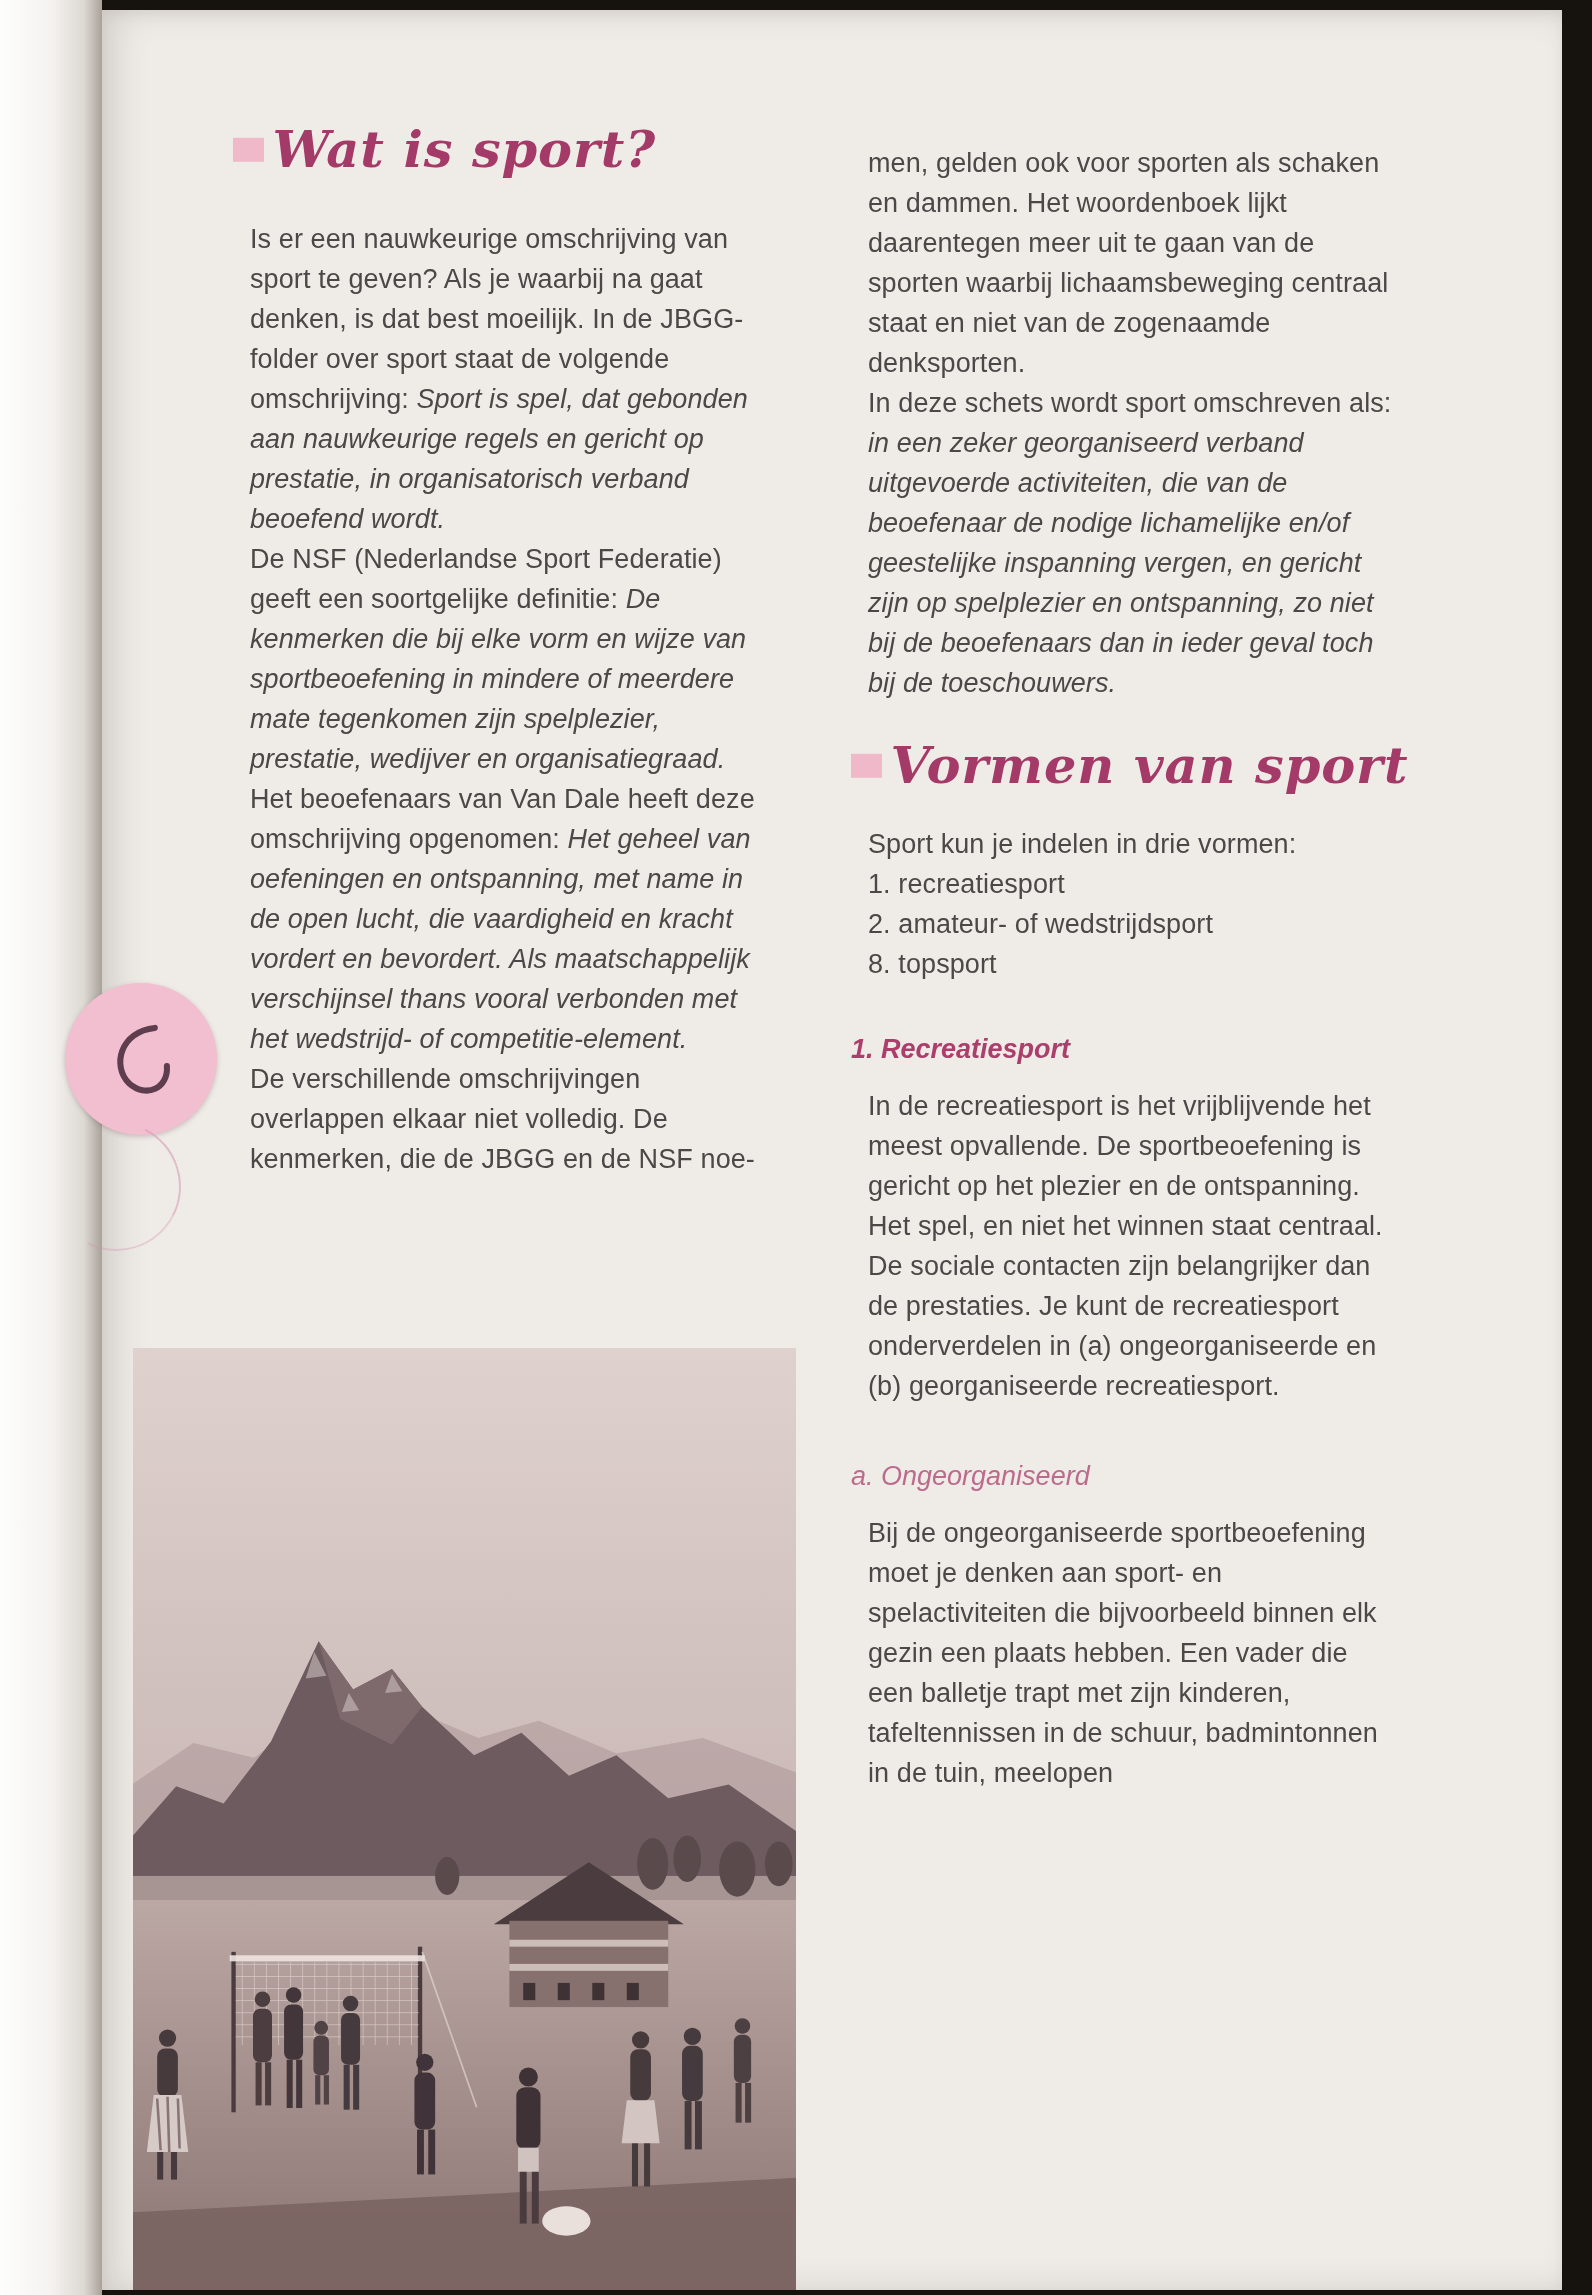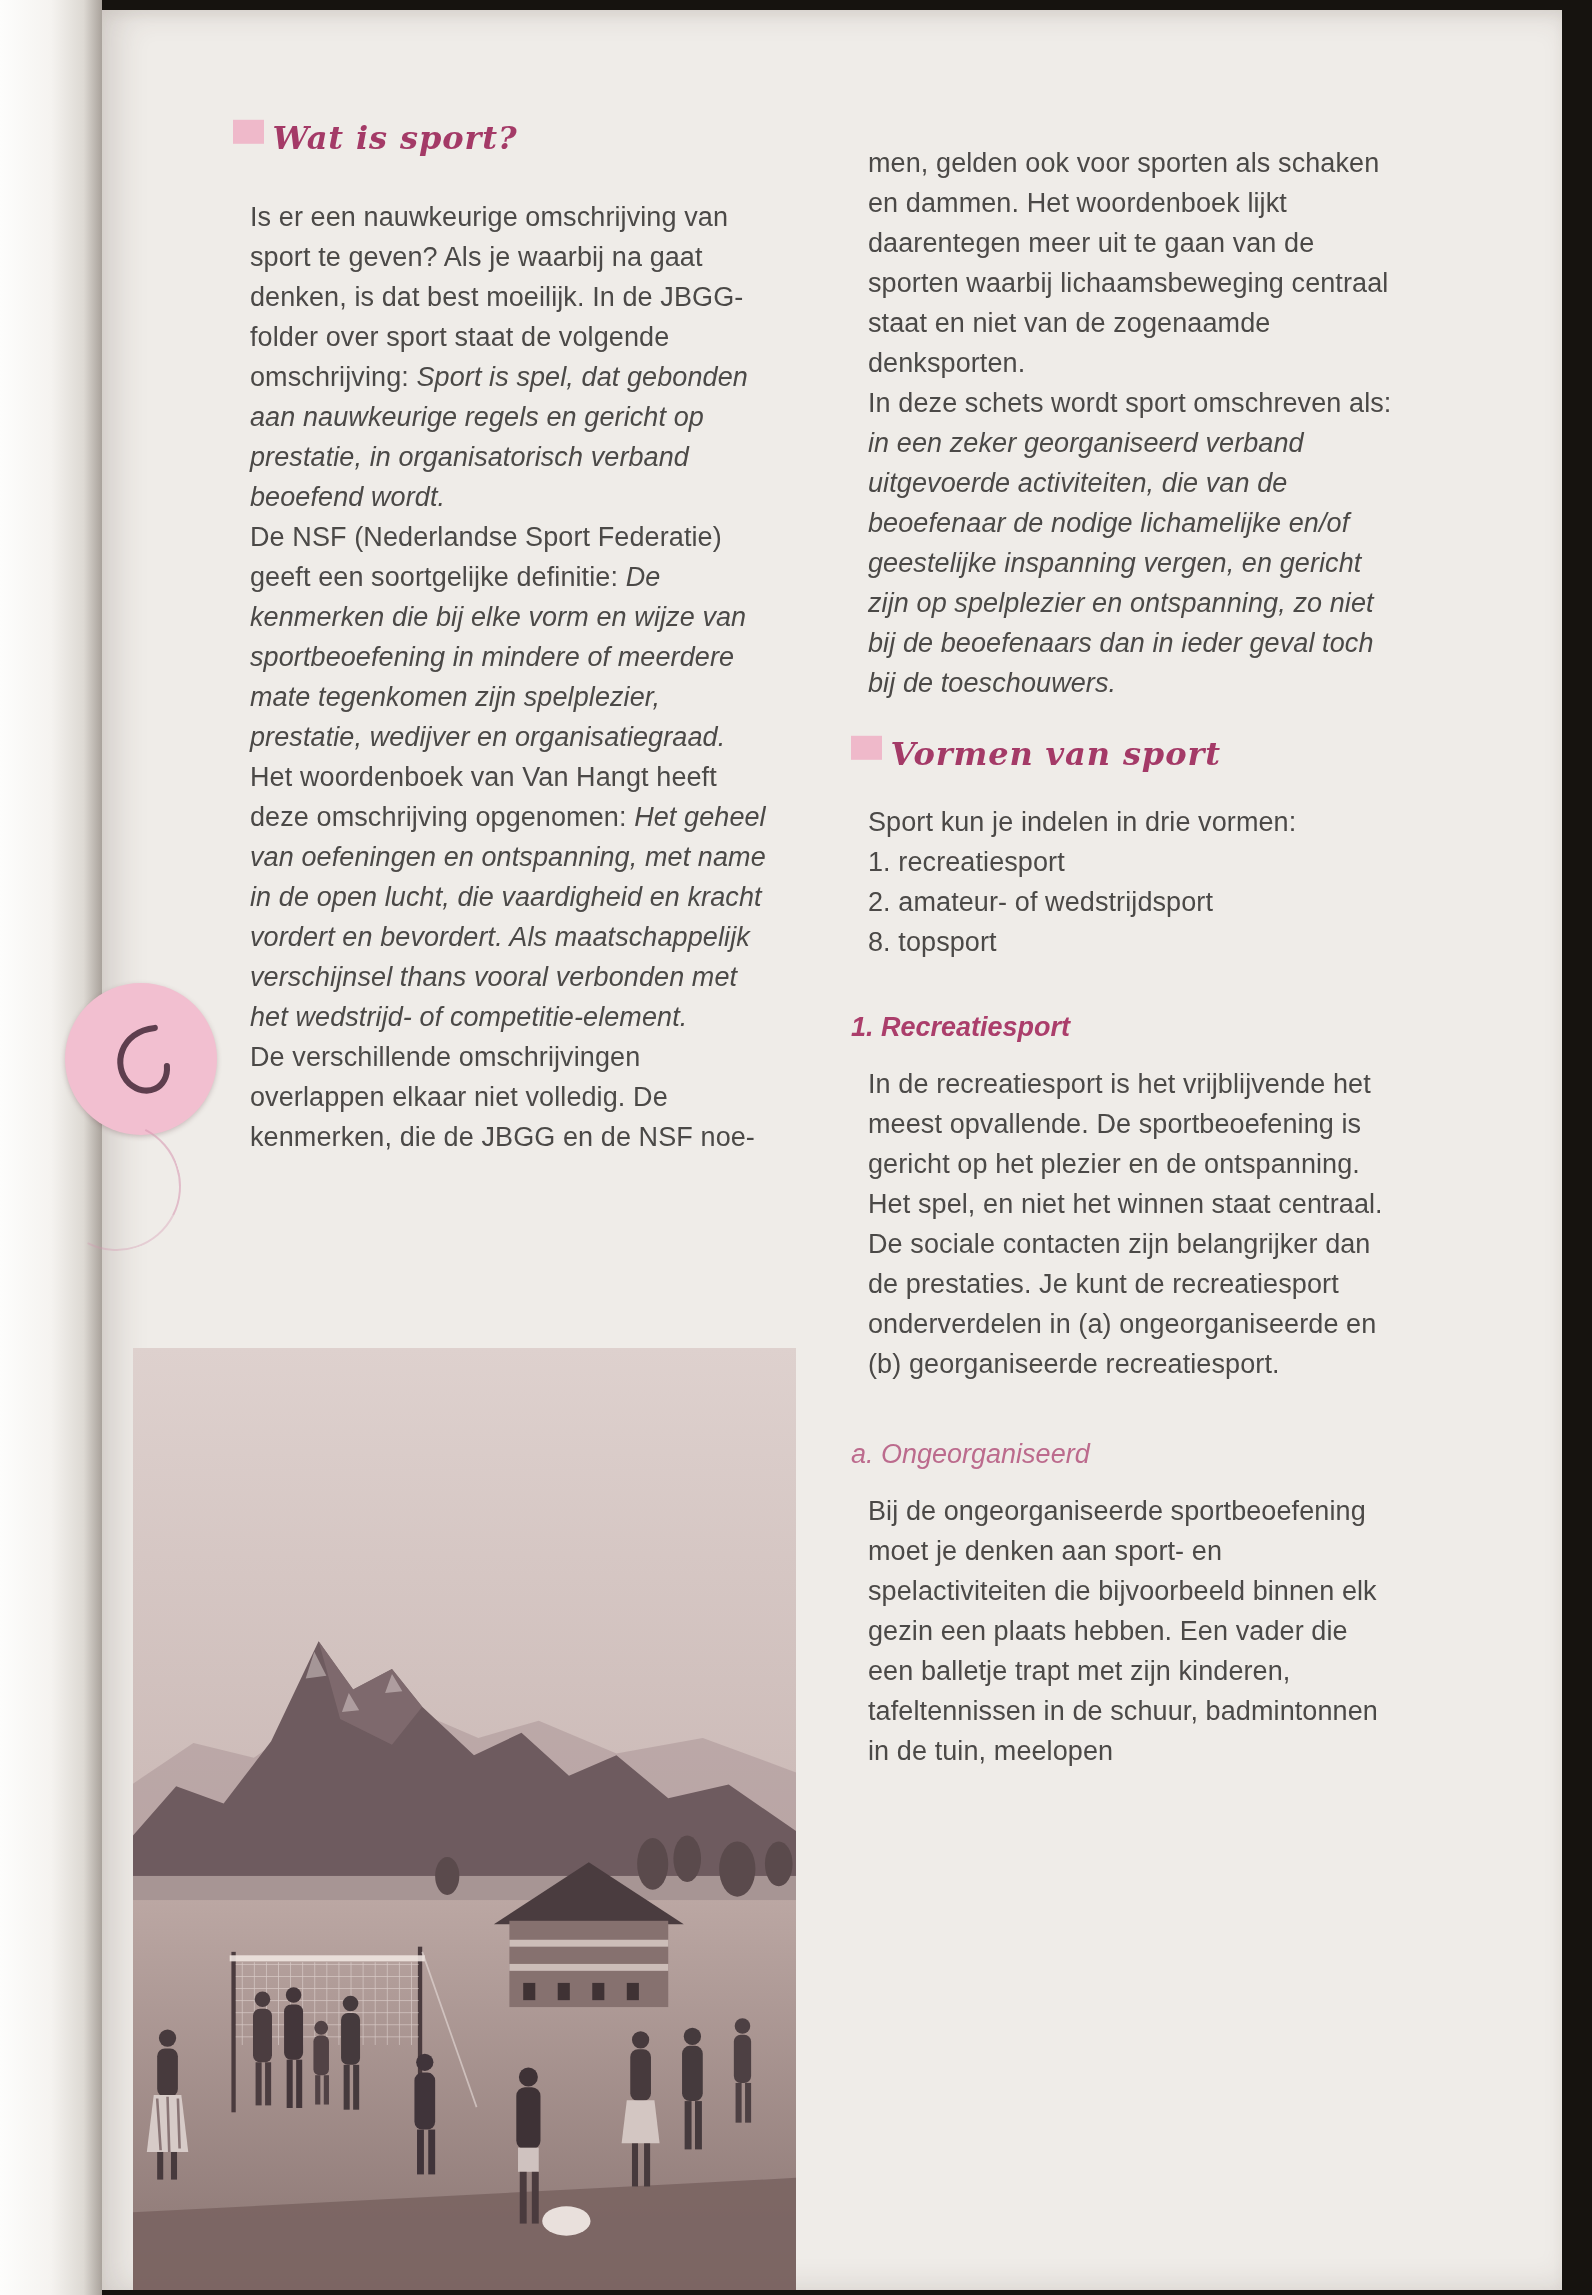--- a/index.html
+++ b/index.html
@@ -22,21 +22,21 @@
   }
   .col { position:absolute; }
   .col-left  { left:131px; top:109px; width:563px; }
   .col-right { left:749px; top:116px; width:563px; }
 
   .heading { margin:0 0 40px 0; font-weight:700; }
   .heading2 { margin:32px 0 29px 0; }
   .heading-text {
     font-family:"DejaVu Serif","Liberation Serif",serif;
     font-style:italic; font-weight:700;
-    font-size:32px; color:#a43a67; letter-spacing:0.9px;
+    font-size:51px; color:#a43a67; letter-spacing:0.9px;
   }
   .bullet {
     display:inline-block; width:31px; height:24px;
     background:#efb9ca; margin-right:8.6px;
     transform:translateY(-5.2px);
   }
 
   .bodytext {
     margin:17px; font-size:27px; line-height:40px; color:#4b4947;
     letter-spacing:0.1px;
@@ -79,21 +79,21 @@
 
 <div class="page">
 
   <div class="col col-left">
     <h1 class="heading">
       <span class="bullet"></span><span class="heading-text">Wat is sport?</span>
     </h1>
     <p class="bodytext">
       <span>Is er een nauwkeurige omschrijving van sport te geven? Als je waarbij na gaat denken, is dat best moeilijk. In de JBGG-folder over sport staat de volgende omschrijving: </span><span class="it">Sport is spel, dat gebonden aan nauwkeurige regels en gericht op prestatie, in organisatorisch verband beoefend wordt.</span><br>
       <span>De NSF (Nederlandse Sport Federatie) geeft een soortgelijke definitie: </span><span class="it">De kenmerken die bij elke vorm en wijze van sportbeoefening in mindere of meerdere mate tegenkomen zijn spelplezier, prestatie, wedijver en organisatiegraad.</span><br>
-      <span>Het woordenboek van Van Hangt heeft deze omschrijving opgenomen: </span><span class="it">Het geheel van oefeningen en ontspanning, met name in de open lucht, die vaardigheid en kracht vordert en bevordert. Als maatschappelijk verschijnsel thans vooral verbonden met het wedstrijd- of competitie-element.</span><br>
+      <span>Het beoefenaars van Van Dale heeft deze omschrijving opgenomen: </span><span class="it">Het geheel van oefeningen en ontspanning, met name in de open lucht, die vaardigheid en kracht vordert en bevordert. Als maatschappelijk verschijnsel thans vooral verbonden met het wedstrijd- of competitie-element.</span><br>
       <span>De verschillende omschrijvingen overlappen elkaar niet volledig. De kenmerken, die de JBGG en de NSF noe-</span>
     </p>
   </div>
 
   <div class="col col-right">
     <p class="bodytext">
       <span>men, gelden ook voor sporten als schaken en dammen. Het woordenboek lijkt daarentegen meer uit te gaan van de sporten waarbij lichaamsbeweging centraal staat en niet van de zogenaamde denksporten.</span><br>
       <span>In deze schets wordt sport omschreven als: </span><span class="it">in een zeker georganiseerd verband uitgevoerde activiteiten, die van de beoefenaar de nodige lichamelijke en/of geestelijke inspanning vergen, en gericht zijn op spelplezier en ontspanning, zo niet bij de beoefenaars dan in ieder geval toch bij de toeschouwers.</span>
     </p>
 

